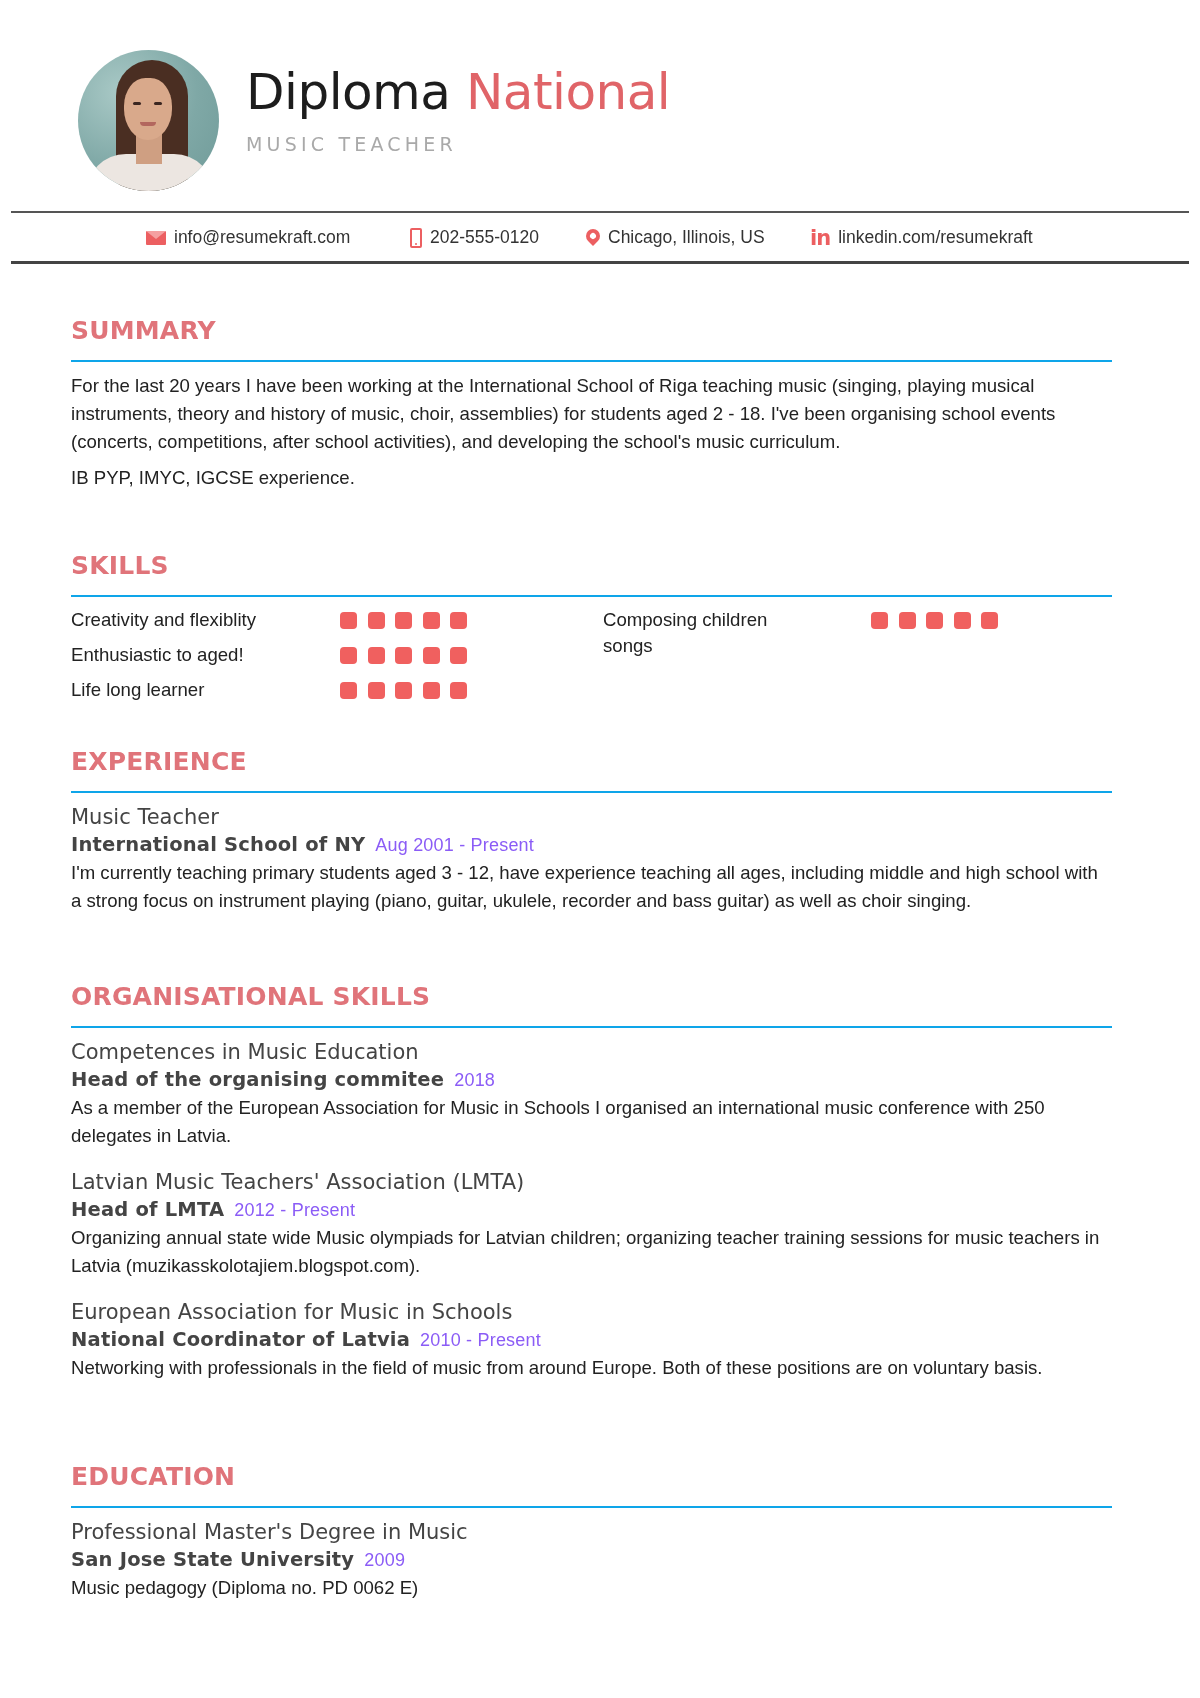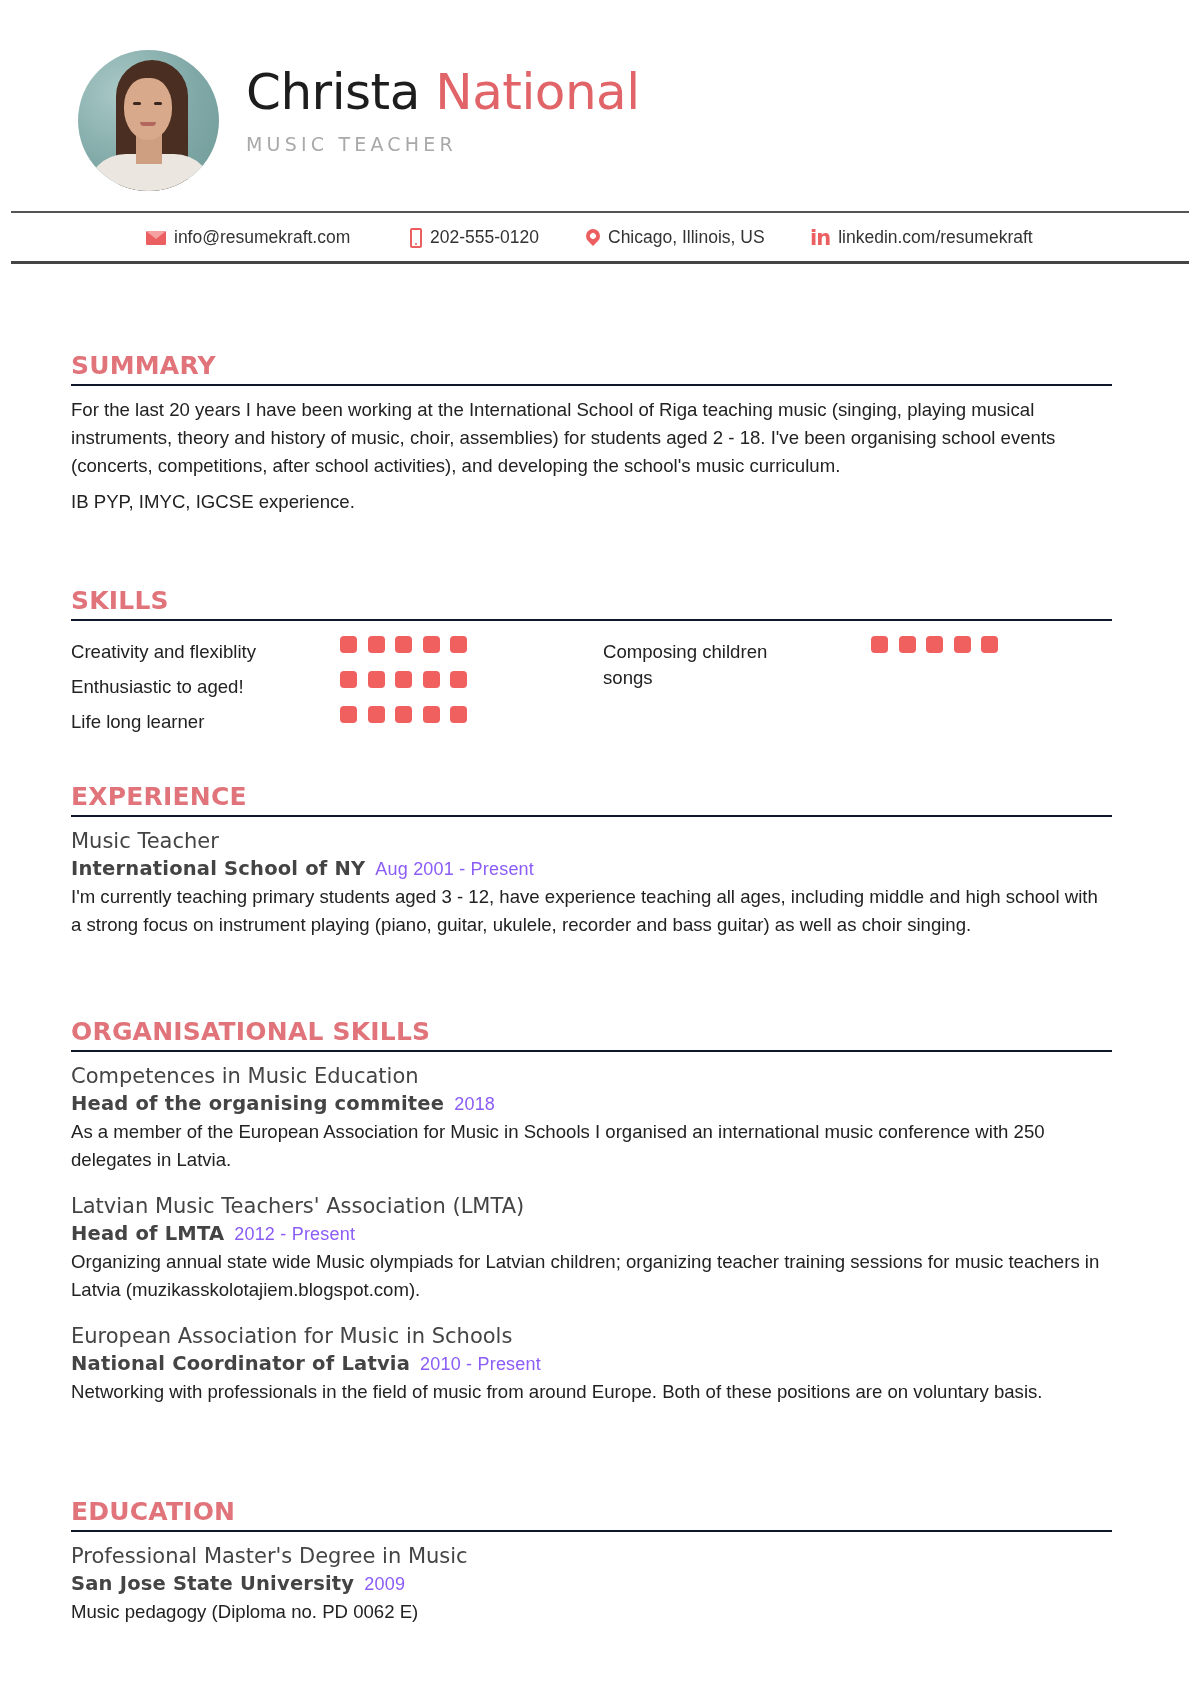--- a/index.html
+++ b/index.html
@@ -93,24 +93,23 @@
       font-family: "DejaVu Sans", sans-serif; font-weight: bold;
       color: #ec5f61; font-size: 21px; line-height: 20px; letter-spacing: -1px;
     }
 
     
     .section { position: absolute; left: 71px; width: 1041px; }
     .sec-head {
       font-size: 25px; color: #e0747a;
       line-height: 32px;
       letter-spacing: 0.2px;
-      padding-bottom: 2px;
-      border-bottom: 2px solid #0f172a;
-      font-family: "DejaVu Sans", sans-serif;
-      margin-top: 35px;
+      padding-bottom: 13px;
+      border-bottom: 2px solid #0ea5e9;
+      font-family: "DejaVu Sans", sans-serif;
     }
     .body-text {
       font-size: 18.6px; line-height: 28px; color: #222;
       font-family: "Liberation Sans", sans-serif;
     }
     .p { margin-top: 10px; }
     .p + .p { margin-top: 8px; }
 
     .entry-title {
       font-size: 21px; line-height: 28px; color: #444;
@@ -125,42 +124,42 @@
     .entry-date {
       font-weight: normal; color: #8b5cf6; font-size: 18px; margin-left: 10px;
       font-family: "Liberation Sans", sans-serif;
     }
     .entry + .entry { margin-top: 18px; }
 
     
     .skills-grid { position: relative; height: 110px; margin-top: 10px; }
     .skill { position: absolute; }
     .skill-label {
-      position: absolute; left: 0; top: 8px; width: 240px;
+      position: absolute; left: 0; top: 0; width: 240px;
       font-size: 18.6px; line-height: 26px; color: #222;
       font-family: "Liberation Sans", sans-serif;
     }
     .dots { position: absolute; top: 5px; display: flex; gap: 10.5px; }
     .dot { width: 17px; height: 17px; border-radius: 4px; background: #f0605f; }
   </style>
 </head>
 <body>
 
 <div class="photo">
   <div class="hair"></div>
   <div class="shirt"></div>
   <div class="neck"></div>
   <div class="face"></div>
   <div class="eye l"></div>
   <div class="eye r"></div>
   <div class="mouth"></div>
 </div>
 
 <div class="name">
-  <span class="first">Christa</span>
+  <span class="first">Diploma</span>
   <span class="last">National</span>
 </div>
 <div class="title">MUSIC TEACHER</div>
 
 <div class="rule-top"></div>
 <div class="contacts">
   <div class="contact" style="left:146px;text-align:right;">
     <span class="ico ico-mail"></span>
     <span>info@resumekraft.com</span>
   </div>

